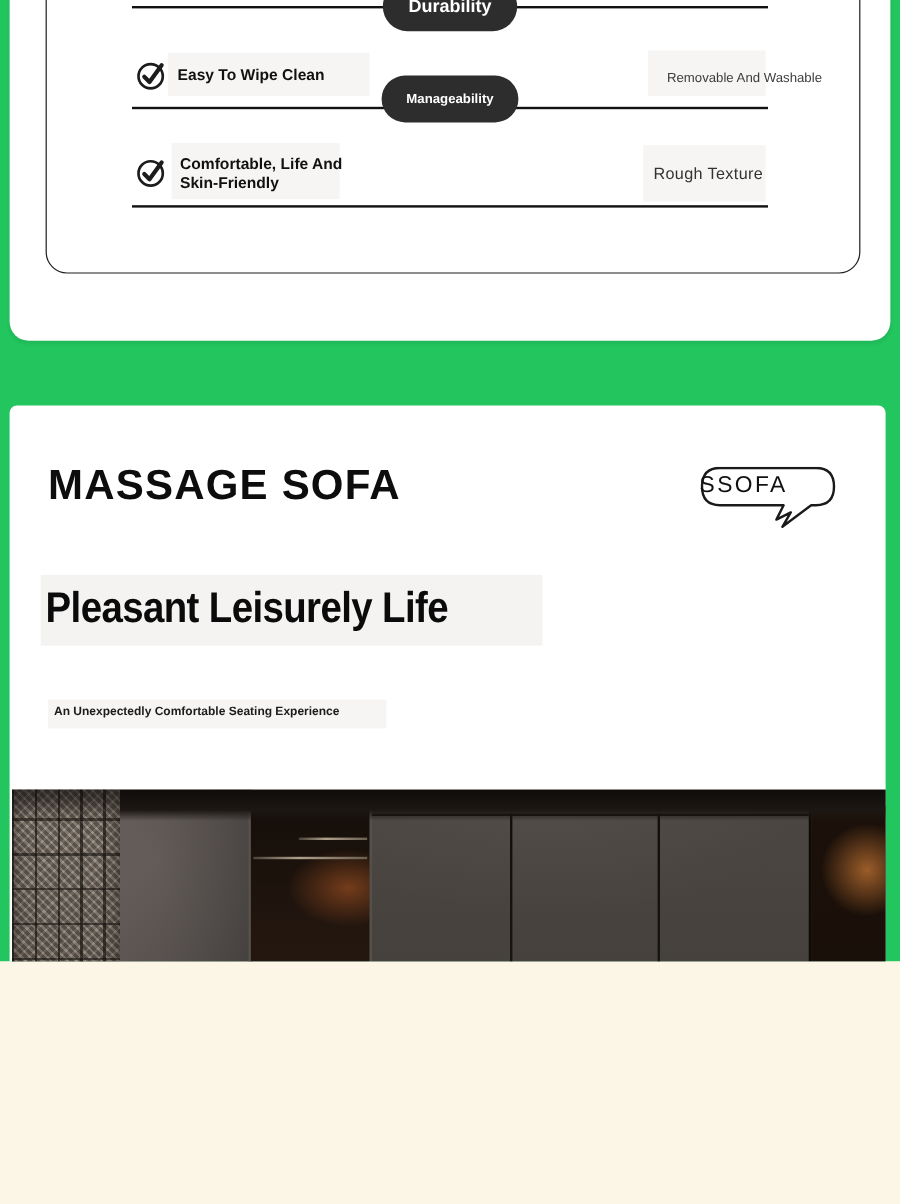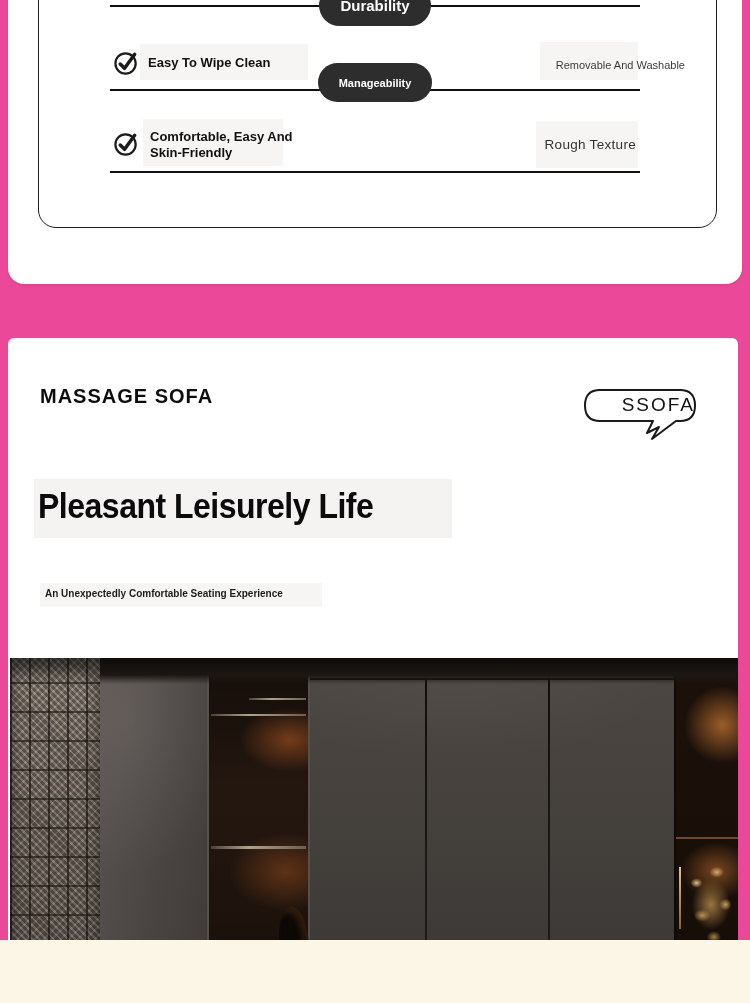--- a/index.html
+++ b/index.html
@@ -1,18 +1,18 @@
 <!DOCTYPE html>
 <html><head>
 <meta charset="utf-8">
 <style>
   * { margin:0; padding:0; box-sizing:border-box; }
   html,body { width:750px; }
   body { font-family:"Liberation Sans","DejaVu Sans",sans-serif; background:#fbf6e5; }
-  .page { position:relative; width:750px; height:940px; overflow:hidden; background:#ec4899; }
+  .page { position:relative; width:750px; height:801px; overflow:hidden; background:#22c55e; }
   .abs { position:absolute; }
 
   
   .card1 { left:8px; top:-30px; width:734px; height:314px; background:#ffffff;
            border-radius:16px; box-shadow:0 2px 3px rgba(0,0,0,.07); }
   .feature-box { left:38px; top:-40px; width:679px; height:268px;
                  border:1.5px solid #1d1d1d; border-radius:18px; background:transparent; }
   .rule { height:1.5px; background:#111; left:110px; width:530px; }
 
   .pill { left:375px; transform:translateX(-50%); background:#2d2d2d; color:#fff;
@@ -31,25 +31,25 @@
   .chk { width:27px; height:27px; }
   .feat { color:#111; font-weight:bold; font-size:13px; line-height:15.5px; white-space:nowrap; }
   .feat.f1 { left:148px; top:55px; }
   .feat.f2 { left:150px; top:129px; }
   .rtxt { text-align:right; white-space:nowrap; }
   .rtxt.r1 { left:500px; top:59px;  width:185px; font-size:11px;  color:#3c3c3c; }
   .rtxt.r2 { left:490px; top:137px; width:146px; font-size:13.5px; color:#333; letter-spacing:.3px;text-align:right; }
 
   
   .card2 { left:8px; top:338px; width:730px; height:680px; background:#ffffff; border-radius:6px 6px 0 0; }
-  .brand-title { left:40px; top:385px; font-size:20px; font-weight:bold; color:#0d0d0d; letter-spacing:1px; }
+  .brand-title { left:40px; top:385px; font-size:35px; font-weight:bold; color:#0d0d0d; letter-spacing:1px; }
   .brand-sub   { left:40px; top:423px; font-size:14.5px; color:#909090; letter-spacing:1.2px; }
 
   .logo { left:583px; top:389px; width:114px; height:52px; }
-  .logo-label { left:0; top:5px; width:112px; text-align:right; font-size:19px;
+  .logo-label { left:0; top:5px; width:112px; text-align:left; font-size:19px;
                 letter-spacing:2px; color:#111; font-weight:500; }
 
   .headline-hl { left:34px; top:479px; width:418px; height:59px; background:#f4f3f2; }
   .headline { left:38px; top:486px; font-size:32px; font-weight:800; color:#0b0b0b;
               letter-spacing:-.5px; transform:scaleY(1.12); transform-origin:left top; }
   .lead { left:46px; top:555px; font-size:13.5px; font-weight:bold; color:#141414; white-space:nowrap; }
   .note-hl { left:40px; top:583px; width:282px; height:24px; background:#f6f5f4; }
   .note { left:45px; top:588px; font-size:10px; font-weight:bold; color:#1c1c1c; white-space:nowrap; }
 
   
@@ -167,21 +167,21 @@
       <path d="M7.5 14.5 L12 19 L22.5 4.5" fill="none" stroke="#1c1c1c" stroke-width="3.6" stroke-linecap="round" stroke-linejoin="round"></path>
     </svg>
     <div class="abs feat f1" style="left:140px; top:85px;">Easy To Wipe Clean</div>
     <div class="abs rtxt r1" style="left:492px; top:89px;">Removable And Washable</div>
 
     <svg class="abs chk" style="left:105px; top:161px;" viewBox="0 0 28 28">
       <circle cx="13" cy="14" r="10.5" fill="none" stroke="#1c1c1c" stroke-width="2.3"></circle>
       <path d="M7.5 14.5 L12 19 L22.5 4.5" fill="none" stroke="#1c1c1c" stroke-width="3.6" stroke-linecap="round" stroke-linejoin="round"></path>
     </svg>
     <div class="abs feat f2" style="left:142px; top:159px;">
-      <div>Comfortable, Easy And</div>
+      <div>Comfortable, Life And</div>
       <div>Skin-Friendly</div>
     </div>
     <div class="abs rtxt r2" style="left:482px; top:167px;">Rough Texture</div>
   </div>
 
   <div class="abs card2">
 
     <div class="abs brand-title" style="left:32px; top:47px;">MASSAGE SOFA</div>
 
     <div class="abs logo" style="left:575px; top:51px;">

